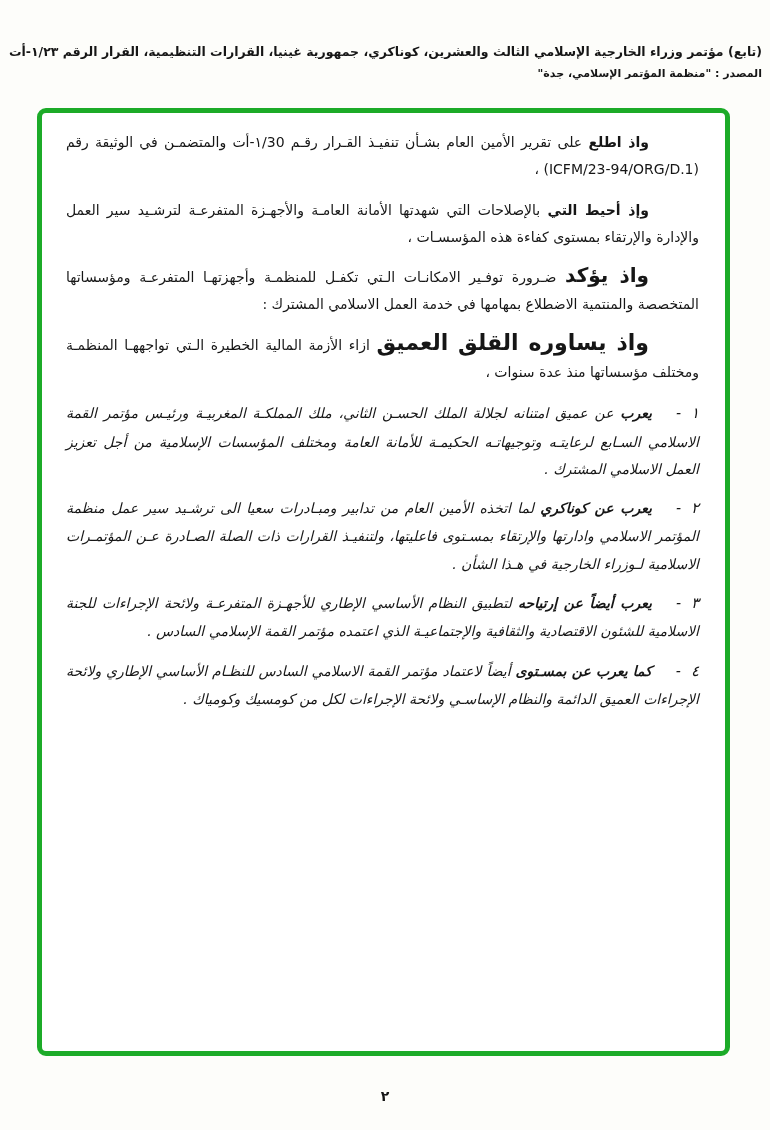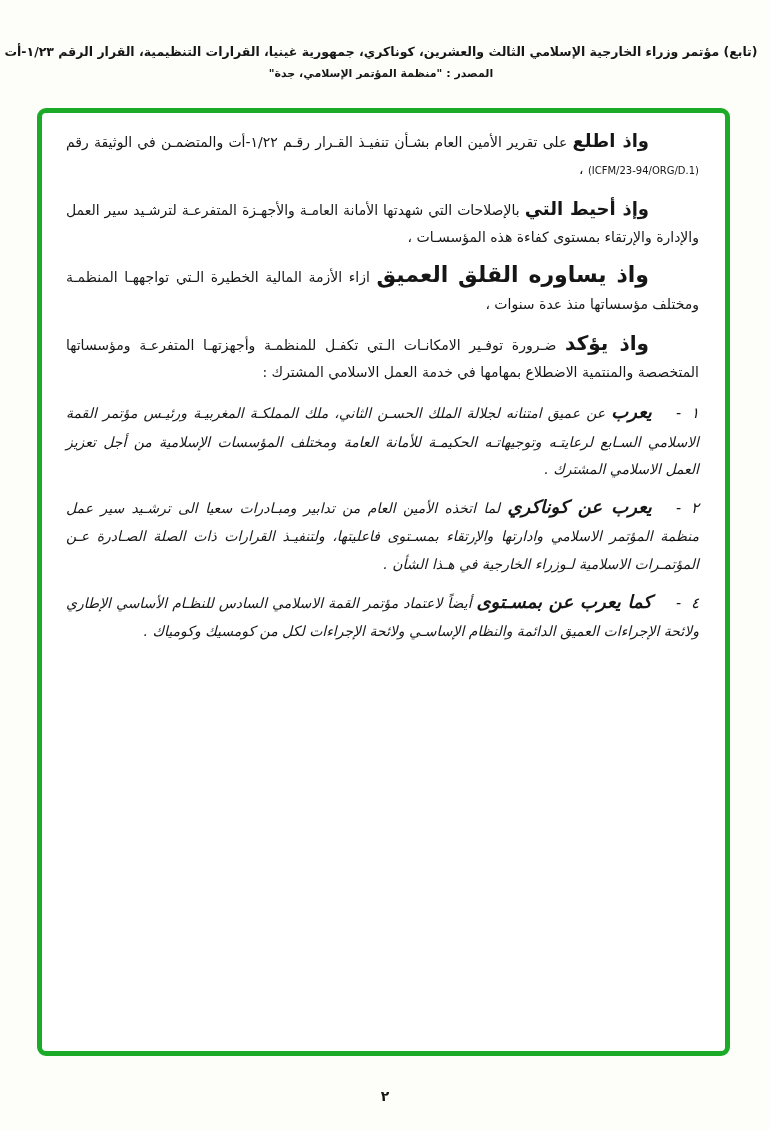--- a/index.html
+++ b/index.html
@@ -6,56 +6,56 @@
   html, body { background: #fdfdfa; }
   body {
     width: 770px; height: 1130px;
     font-family: "DejaVu Sans", sans-serif;
     color: #161616;
     position: relative;
     overflow: hidden;
   }
   .page { position: absolute; inset: 0; }
 
-  .header { position: absolute; top: 44px; left: 0; right: 8px; text-align: center; }
+  .header { position: absolute; top: 44px; left: 0; right: 8px; }
   .header-line1 { font-size: 12.5px; font-weight: bold; letter-spacing: 0; }
   .header-line2 { font-size: 11px; font-weight: bold; margin-top: 8px; }
 
   .doc-box {
     position: absolute;
     top: 108px; right: 40px; left: 37px; bottom: 74px;
     border: 5px solid #1cab28;
     border-radius: 9px;
     padding: 16px 26px 8px 24px;
     background: #fff;
     overflow: hidden;
   }
 
   p.pre {
     font-size: 14px;
     line-height: 1.95;
     text-align: justify;
     text-indent: 50px;
     margin-bottom: 13px;
   }
-  .lead { font-weight: bold; font-size: 18px; line-height: 1; }
+  .lead { font-weight: bold; font-size: 14px; line-height: 1; }
   .lead-lg { font-size: 20px; }
   .lead-xl { font-size: 22px; }
 
   .item {
     font-size: 14px;
     line-height: 1.95;
     text-align: justify;
     margin-bottom: 11px;
     font-style: italic;
   }
   .inum  { font-size: 15px; }
   .idash { display: inline-block; margin: 0 10px 0 24px; }
 
-  .ref { font-size: 10px; }
+  .ref { font-size: 14px; }
 
   .page-number {
     position: absolute;
     bottom: 26px; left: 0; right: 0;
     text-align: center;
     font-size: 14px;
     font-weight: bold;
   }
 </style>
 </head>
@@ -65,49 +65,53 @@
 
   <div class="header">
     <div class="header-line1">(تابع) مؤتمر وزراء الخارجية الإسلامي الثالث والعشرين، كوناكري، جمهورية غينيا، القرارات التنظيمية، القرار الرقم ١/٢٣-أت</div>
     <div class="header-line2">المصدر :  "منظمة المؤتمر الإسلامي، جدة"</div>
   </div>
 
   <div class="doc-box" style="border-color: rgb(28, 171, 40);">
 
     <p class="pre">
       <span class="lead">واذ اطلع</span>
-      <span>على تقرير الأمين العام بشـأن تنفيـذ القـرار رقـم ١/٢٢-أت والمتضمـن في الوثيقة رقم</span>
+      <span>على تقرير الأمين العام بشـأن تنفيـذ القـرار رقـم ١/30-أت والمتضمـن في الوثيقة رقم</span>
       <span class="ref" dir="ltr">(ICFM/23-94/ORG/D.1)</span><span> ،</span>
     </p>
 
     <p class="pre">
       <span class="lead">وإذ أحيط التي</span>
       <span>بالإصلاحات التي شهدتها الأمانة العامـة والأجهـزة المتفرعـة لترشـيد سير العمل والإدارة والإرتقاء بمستوى كفاءة هذه المؤسسـات ،</span>
     </p>
 
     <p class="pre">
-      <span class="lead lead-xl">واذ يساوره القلق العميق</span>
-      <span>ازاء الأزمة المالية الخطيرة الـتي تواجههـا المنظمـة ومختلف مؤسساتها منذ عدة سنوات ،</span>
+      <span class="lead lead-lg">واذ يؤكد</span>
+      <span>ضـرورة توفـير الامكانـات الـتي تكفـل للمنظمـة وأجهزتهـا المتفرعـة ومؤسساتها المتخصصة والمنتمية الاضطلاع بمهامها في خدمة العمل الاسلامي المشترك :</span>
     </p>
 
     <p class="pre">
-      <span class="lead lead-lg">واذ يؤكد</span>
-      <span>ضـرورة توفـير الامكانـات الـتي تكفـل للمنظمـة وأجهزتهـا المتفرعـة ومؤسساتها المتخصصة والمنتمية الاضطلاع بمهامها في خدمة العمل الاسلامي المشترك :</span>
+      <span class="lead lead-xl">واذ يساوره القلق العميق</span>
+      <span>ازاء الأزمة المالية الخطيرة الـتي تواجههـا المنظمـة ومختلف مؤسساتها منذ عدة سنوات ،</span>
     </p>
 
     <p class="item">
       <span class="inum">١</span><span class="idash">-</span><span class="lead">يعرب</span>
       <span>عن عميق امتنانه لجلالة الملك الحسـن الثاني، ملك المملكـة المغربيـة ورئيـس مؤتمر القمة الاسلامي السـابع لرعايتـه وتوجيهاتـه الحكيمـة للأمانة العامة ومختلف المؤسسات الإسلامية من أجل تعزيز العمل الاسلامي المشترك .</span>
     </p>
 
     <p class="item">
       <span class="inum">٢</span><span class="idash">-</span><span class="lead">يعرب عن كوناكري</span>
       <span>لما اتخذه الأمين العام من تدابير ومبـادرات سعيا الى ترشـيد سير عمل منظمة المؤتمر الاسلامي وادارتها والإرتقاء بمسـتوى فاعليتها، ولتنفيـذ القرارات ذات الصلة الصـادرة عـن المؤتمـرات الاسلامية لـوزراء الخارجية في هـذا الشأن .</span>
     </p>
 
+    <p class="item">
+      <span class="inum">٣</span><span class="idash">-</span><span class="lead">يعرب أيضاً عن إرتياحه</span>
+      <span>لتطبيق النظام الأساسي الإطاري للأجهـزة المتفرعـة ولائحة الإجراءات للجنة الاسلامية للشئون الاقتصادية والثقافية والإجتماعيـة الذي اعتمده مؤتمر القمة الإسلامي السادس .</span>
+    </p>
 
     <p class="item">
       <span class="inum">٤</span><span class="idash">-</span><span class="lead">كما يعرب عن بمسـتوى</span>
       <span>أيضاً لاعتماد مؤتمر القمة الاسلامي السادس للنظـام الأساسي الإطاري ولائحة الإجراءات العميق الدائمة والنظام الإساسـي ولائحة الإجراءات لكل من كومسيك وكومياك .</span>
     </p>
 
 
   </div>
 
   <div class="page-number">٢</div>

